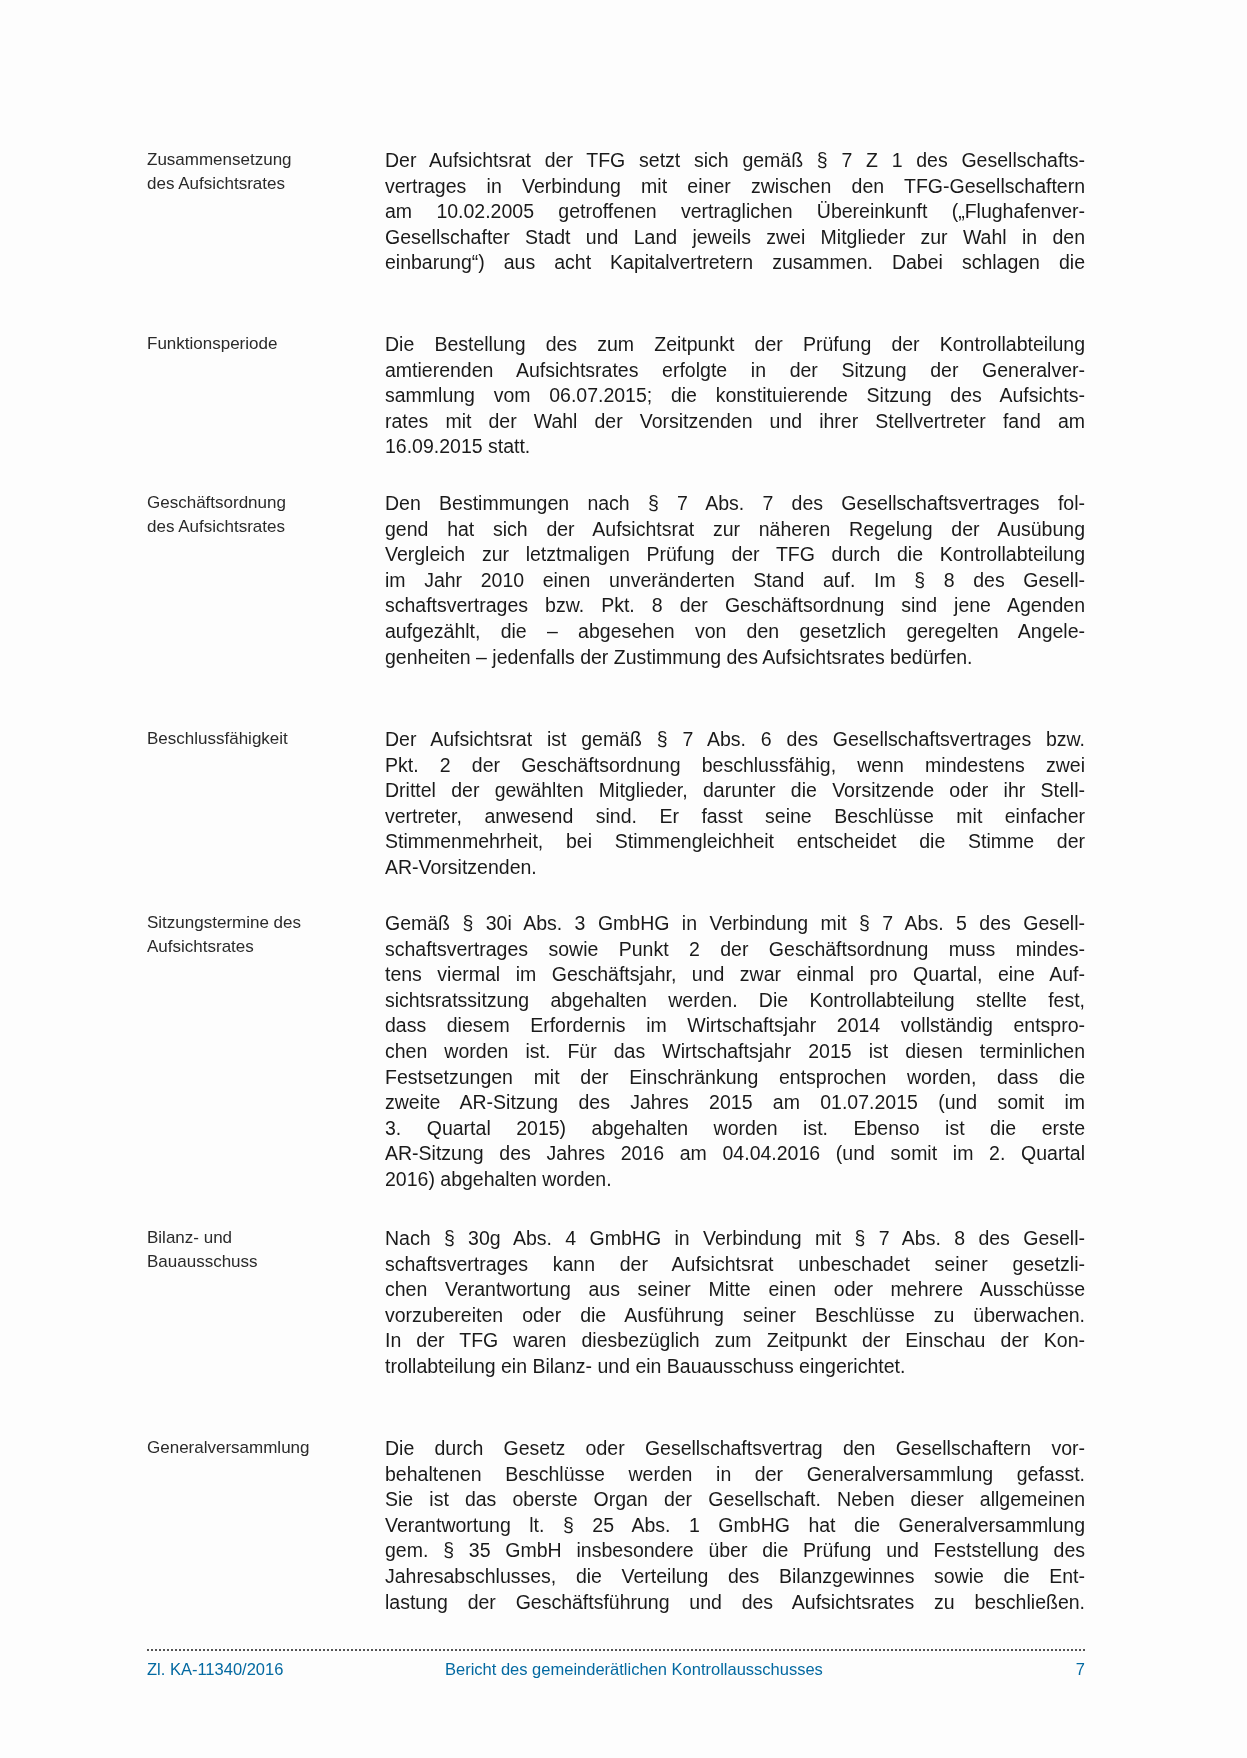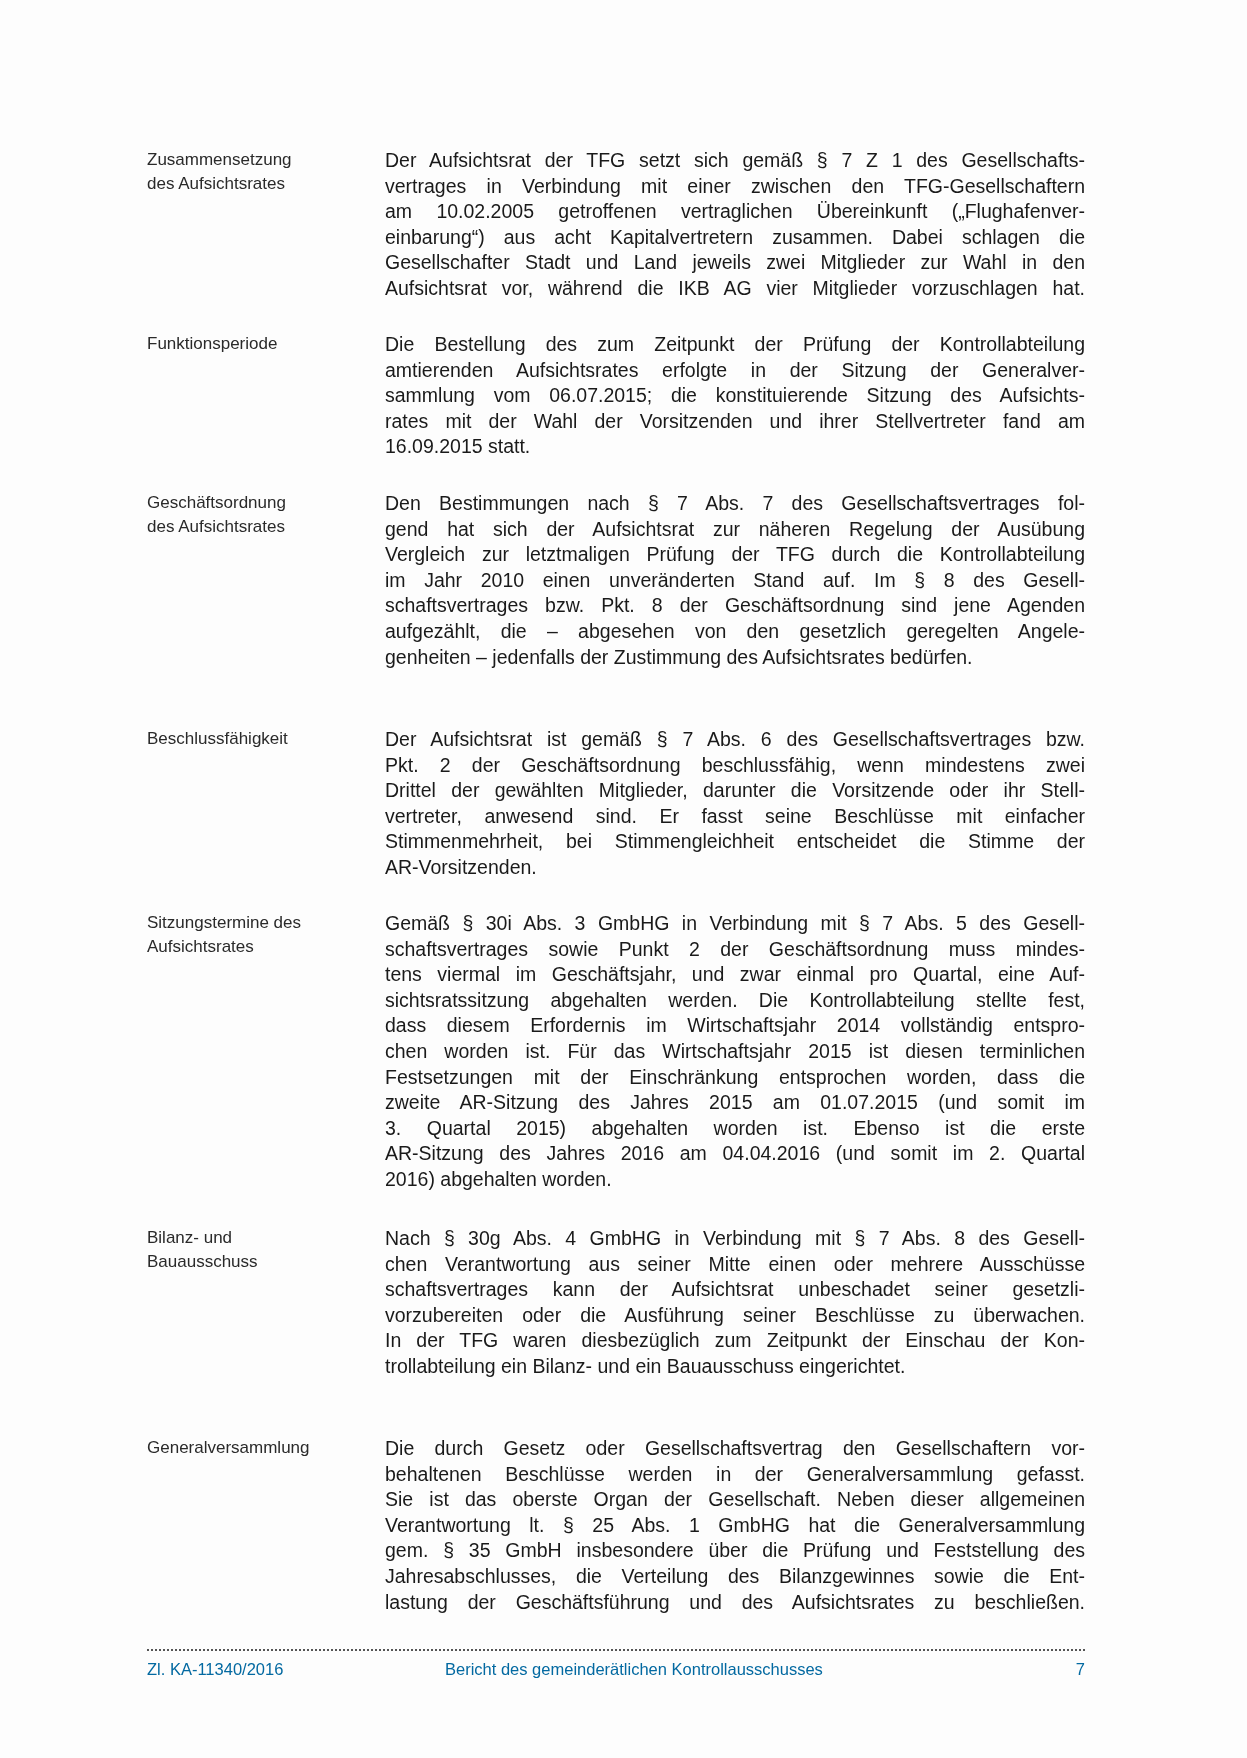--- a/index.html
+++ b/index.html
@@ -42,23 +42,22 @@
 
   <div class="section" style="top:148px;">
     <div class="label">
       <div>Zusammensetzung</div>
       <div>des Aufsichtsrates</div>
     </div>
     <div class="body">
       <span class="ln">Der Aufsichtsrat der TFG setzt sich gemäß § 7 Z 1 des Gesellschafts-</span>
       <span class="ln">vertrages in Verbindung mit einer zwischen den TFG-Gesellschaftern</span>
       <span class="ln">am 10.02.2005 getroffenen vertraglichen Übereinkunft („Flughafenver-</span>
+      <span class="ln">Gesellschafter Stadt und Land jeweils zwei Mitglieder zur Wahl in den</span>
       <span class="ln">einbarung“) aus acht Kapitalvertretern zusammen. Dabei schlagen die</span>
-      <span class="ln">Gesellschafter Stadt und Land jeweils zwei Mitglieder zur Wahl in den</span>
-      <span class="ln">Aufsichtsrat vor, während die IKB AG vier Mitglieder vorzuschlagen hat.</span>
     </div>
   </div>
 
   <div class="section" style="top:332px;">
     <div class="label">
       <div>Funktionsperiode</div>
     </div>
     <div class="body">
       <span class="ln">Die Bestellung des zum Zeitpunkt der Prüfung der Kontrollabteilung</span>
       <span class="ln">amtierenden Aufsichtsrates erfolgte in der Sitzung der Generalver-</span>
@@ -118,22 +117,22 @@
     </div>
   </div>
 
   <div class="section" style="top:1226px;">
     <div class="label">
       <div>Bilanz- und</div>
       <div>Bauausschuss</div>
     </div>
     <div class="body">
       <span class="ln">Nach § 30g Abs. 4 GmbHG in Verbindung mit § 7 Abs. 8 des Gesell-</span>
+      <span class="ln">schaftsvertrages kann der Aufsichtsrat unbeschadet seiner gesetzli-</span>
       <span class="ln">chen Verantwortung aus seiner Mitte einen oder mehrere Ausschüsse</span>
-      <span class="ln">schaftsvertrages kann der Aufsichtsrat unbeschadet seiner gesetzli-</span>
       <span class="ln">vorzubereiten oder die Ausführung seiner Beschlüsse zu überwachen.</span>
       <span class="ln">In der TFG waren diesbezüglich zum Zeitpunkt der Einschau der Kon-</span>
       <span class="ln last">trollabteilung ein Bilanz- und ein Bauausschuss eingerichtet.</span>
     </div>
   </div>
 
   <div class="section" style="top:1436px;">
     <div class="label">
       <div>Generalversammlung</div>
     </div>

